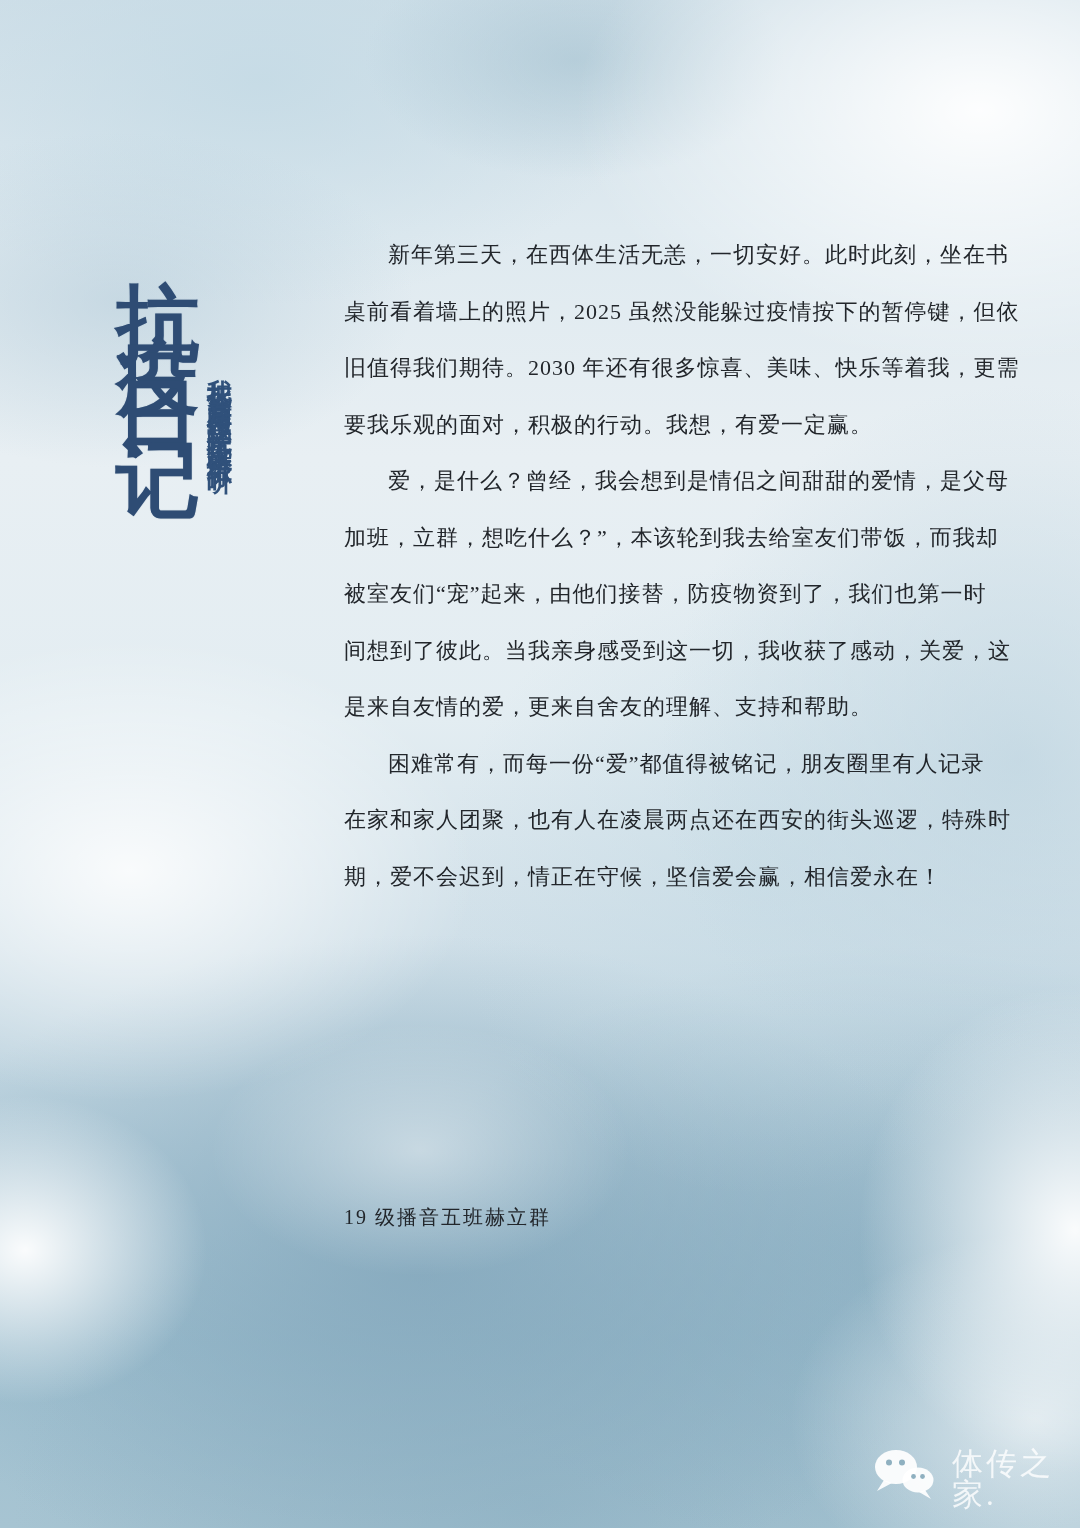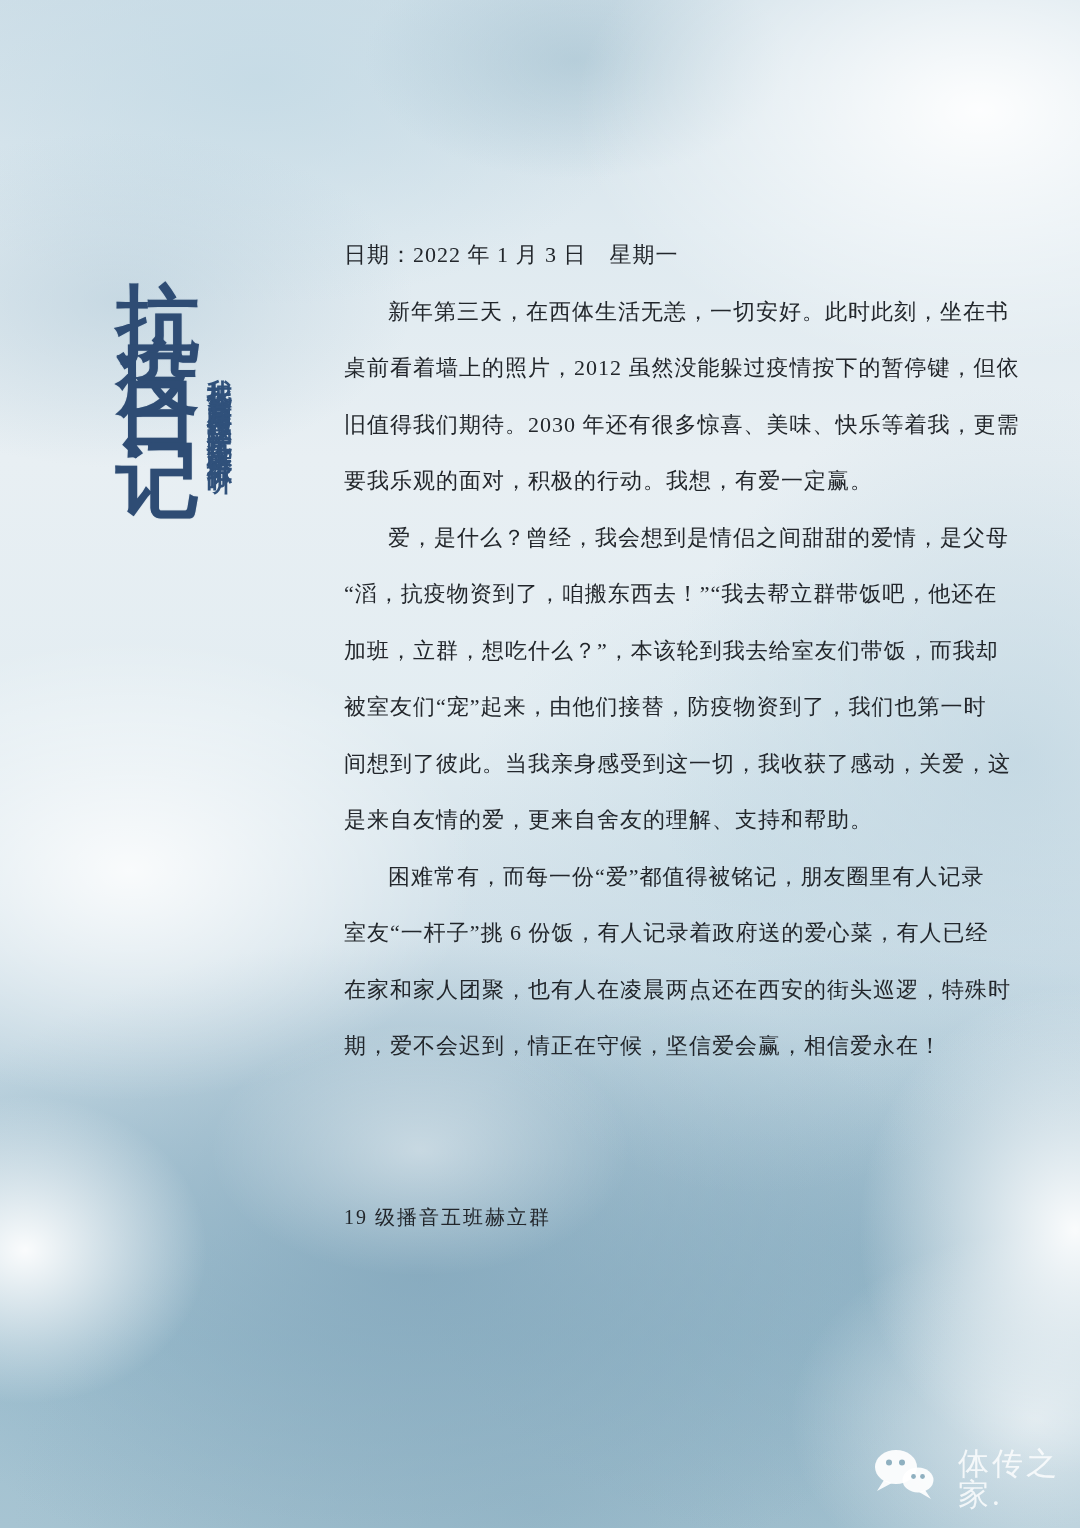--- a/index.html
+++ b/index.html
@@ -87,53 +87,50 @@
     letter-spacing: 2px;
   }
 
   
   .watermark {
     position: absolute;
     left: 872px;
     top: 1442px;
     display: flex;
     align-items: center;
-    gap: 22px;
+    gap: 16px;
   }
   .watermark .wm-label {
     font-size: 31px;
     letter-spacing: 3px;
     color: rgba(255,255,255,0.80);
     line-height: 1;
     padding-top: 6px;
   }
 </style>
 </head>
 <body>
 
 <div class="page">
 
   <div class="v-title">抗疫日记</div>
 
   <div class="v-subtitle">我把体育新闻与传媒学院抗疫故事讲给你听</div>
 
   <div class="diary">
-    <div class="line">日期：2022 年 1 月 3 日　星期一</div>
     <div class="line indent">新年第三天，在西体生活无恙，一切安好。此时此刻，坐在书</div>
-    <div class="line">桌前看着墙上的照片，2012 虽然没能躲过疫情按下的暂停键，但依</div>
+    <div class="line">桌前看着墙上的照片，2025 虽然没能躲过疫情按下的暂停键，但依</div>
     <div class="line">旧值得我们期待。2030 年还有很多惊喜、美味、快乐等着我，更需</div>
     <div class="line">要我乐观的面对，积极的行动。我想，有爱一定赢。</div>
     <div class="line indent">爱，是什么？曾经，我会想到是情侣之间甜甜的爱情，是父母</div>
-    <div class="line">“滔，抗疫物资到了，咱搬东西去！”“我去帮立群带饭吧，他还在</div>
     <div class="line">加班，立群，想吃什么？”，本该轮到我去给室友们带饭，而我却</div>
     <div class="line">被室友们“宠”起来，由他们接替，防疫物资到了，我们也第一时</div>
     <div class="line">间想到了彼此。当我亲身感受到这一切，我收获了感动，关爱，这</div>
     <div class="line">是来自友情的爱，更来自舍友的理解、支持和帮助。</div>
     <div class="line indent">困难常有，而每一份“爱”都值得被铭记，朋友圈里有人记录</div>
-    <div class="line">室友“一杆子”挑 6 份饭，有人记录着政府送的爱心菜，有人已经</div>
     <div class="line">在家和家人团聚，也有人在凌晨两点还在西安的街头巡逻，特殊时</div>
     <div class="line">期，爱不会迟到，情正在守候，坚信爱会赢，相信爱永在！</div>
   </div>
 
   <div class="signature">19 级播音五班赫立群</div>
 
   <div class="watermark">
     <span>
       <svg width="64" height="54" viewBox="0 0 64 54" aria-hidden="true">
         <g fill="rgba(255,255,255,0.92)">

